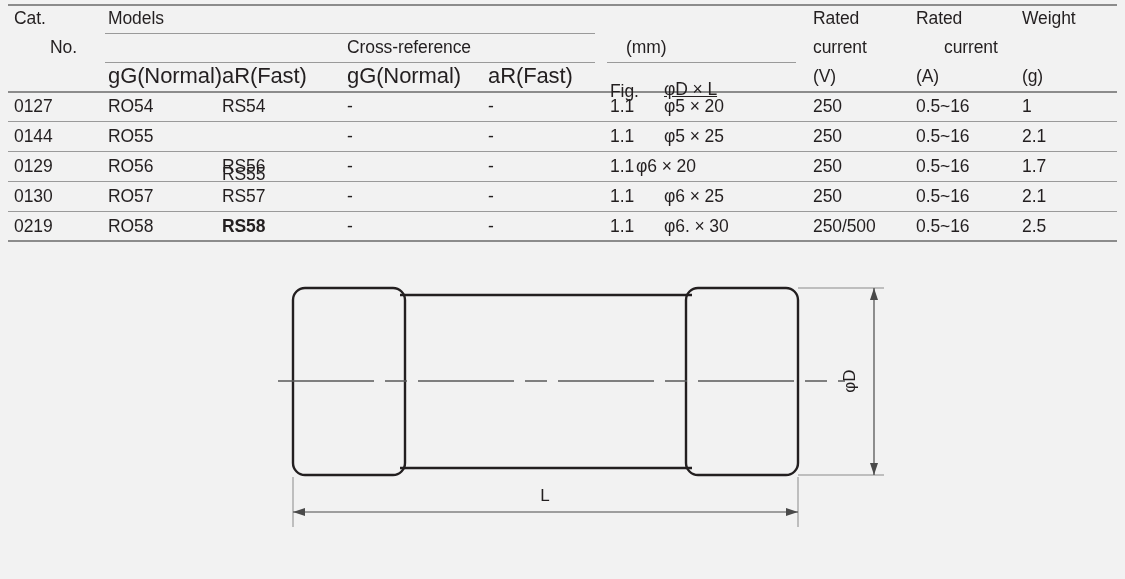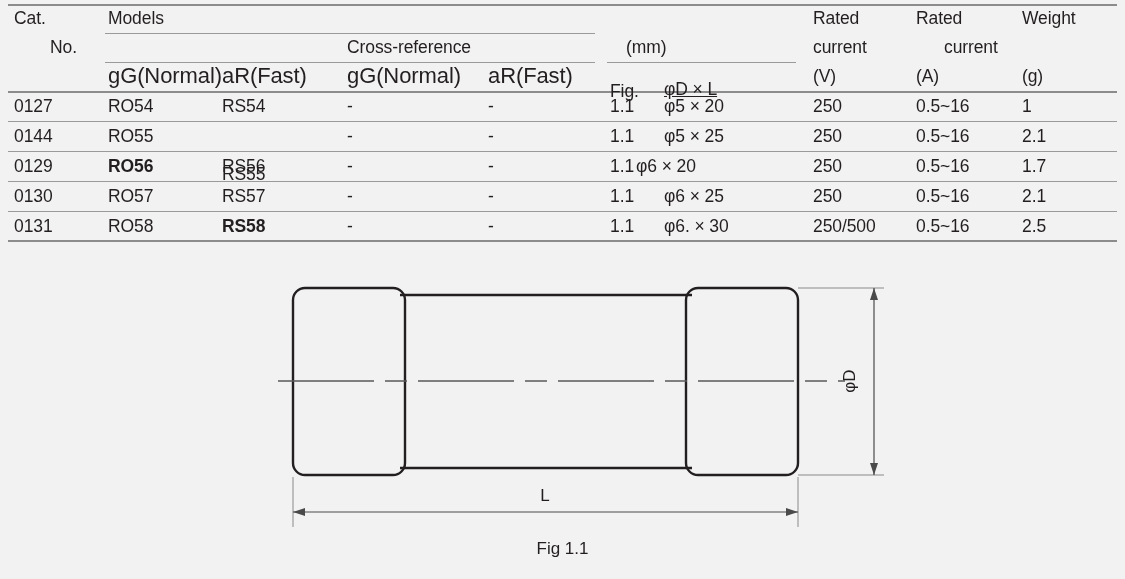--- a/index.html
+++ b/index.html
@@ -120,42 +120,42 @@
   <div class="cell" style="left:222px; top:126px;margin-top:38px;">RS55</div>
   <div class="cell" style="left:347px; top:126px;">-</div>
   <div class="cell" style="left:488px; top:126px;">-</div>
   <div class="cell" style="left:610px; top:126px;">1.1</div>
   <div class="cell" style="left:664px; top:126px;">φ5 × 25</div>
   <div class="cell" style="left:813px; top:126px;">250</div>
   <div class="cell" style="left:916px; top:126px;">0.5~16</div>
   <div class="cell" style="left:1022px; top:126px;">2.1</div>
 
   <div class="cell" style="left:14px; top:156px;">0129</div>
-  <div class="cell" style="left:108px; top:156px;font-weight:bold;">RO56</div>
+  <div class="cell" style="left:108px; top:156px;">RO56</div>
   <div class="cell" style="left:222px; top:156px;">RS56</div>
   <div class="cell" style="left:347px; top:156px;">-</div>
   <div class="cell" style="left:488px; top:156px;">-</div>
   <div class="cell" style="left:610px; top:156px;">1.1</div>
   <div class="cell" style="left:636px; top:156px;">φ6 × 20</div>
   <div class="cell" style="left:813px; top:156px;">250</div>
   <div class="cell" style="left:916px; top:156px;">0.5~16</div>
   <div class="cell" style="left:1022px; top:156px;">1.7</div>
 
   <div class="cell" style="left:14px; top:186px;">0130</div>
   <div class="cell" style="left:108px; top:186px;">RO57</div>
   <div class="cell" style="left:222px; top:186px;">RS57</div>
   <div class="cell" style="left:347px; top:186px;">-</div>
   <div class="cell" style="left:488px; top:186px;">-</div>
   <div class="cell" style="left:610px; top:186px;">1.1</div>
   <div class="cell" style="left:664px; top:186px;">φ6 × 25</div>
   <div class="cell" style="left:813px; top:186px;">250</div>
   <div class="cell" style="left:916px; top:186px;">0.5~16</div>
   <div class="cell" style="left:1022px; top:186px;">2.1</div>
 
-  <div class="cell" style="left:14px; top:216px;">0131</div>
+  <div class="cell" style="left:14px; top:216px;">0219</div>
   <div class="cell" style="left:108px; top:216px;">RO58</div>
   <div class="cell" style="left:222px; top:216px;font-weight:bold;">RS58</div>
   <div class="cell" style="left:347px; top:216px;">-</div>
   <div class="cell" style="left:488px; top:216px;">-</div>
   <div class="cell" style="left:610px; top:216px;">1.1</div>
   <div class="cell" style="left:664px; top:216px;">φ6. × 30</div>
   <div class="cell" style="left:813px; top:216px;">250/500</div>
   <div class="cell" style="left:916px; top:216px;">0.5~16</div>
   <div class="cell" style="left:1022px; top:216px;">2.5</div>
 
@@ -185,14 +185,13 @@
 
     <line x1="293" y1="267" x2="798" y2="267" stroke="#4a4a4a" stroke-width="1.2"></line>
     <polygon points="293,267 305,263 305,271" fill="#4a4a4a"></polygon>
     <polygon points="798,267 786,263 786,271" fill="#4a4a4a"></polygon>
 
     <text x="545" y="256" font-family="Liberation Sans, sans-serif" font-size="17" fill="#231f20" text-anchor="middle">L</text>
 
     <text x="855" y="136" font-family="Liberation Sans, sans-serif" font-size="17" fill="#231f20" text-anchor="middle" transform="rotate(-90 855 136)">φD</text>
   </svg>
 
-  <div class="fig-caption">Fig 1.1</div>
 </div>
 
 </body></html>

